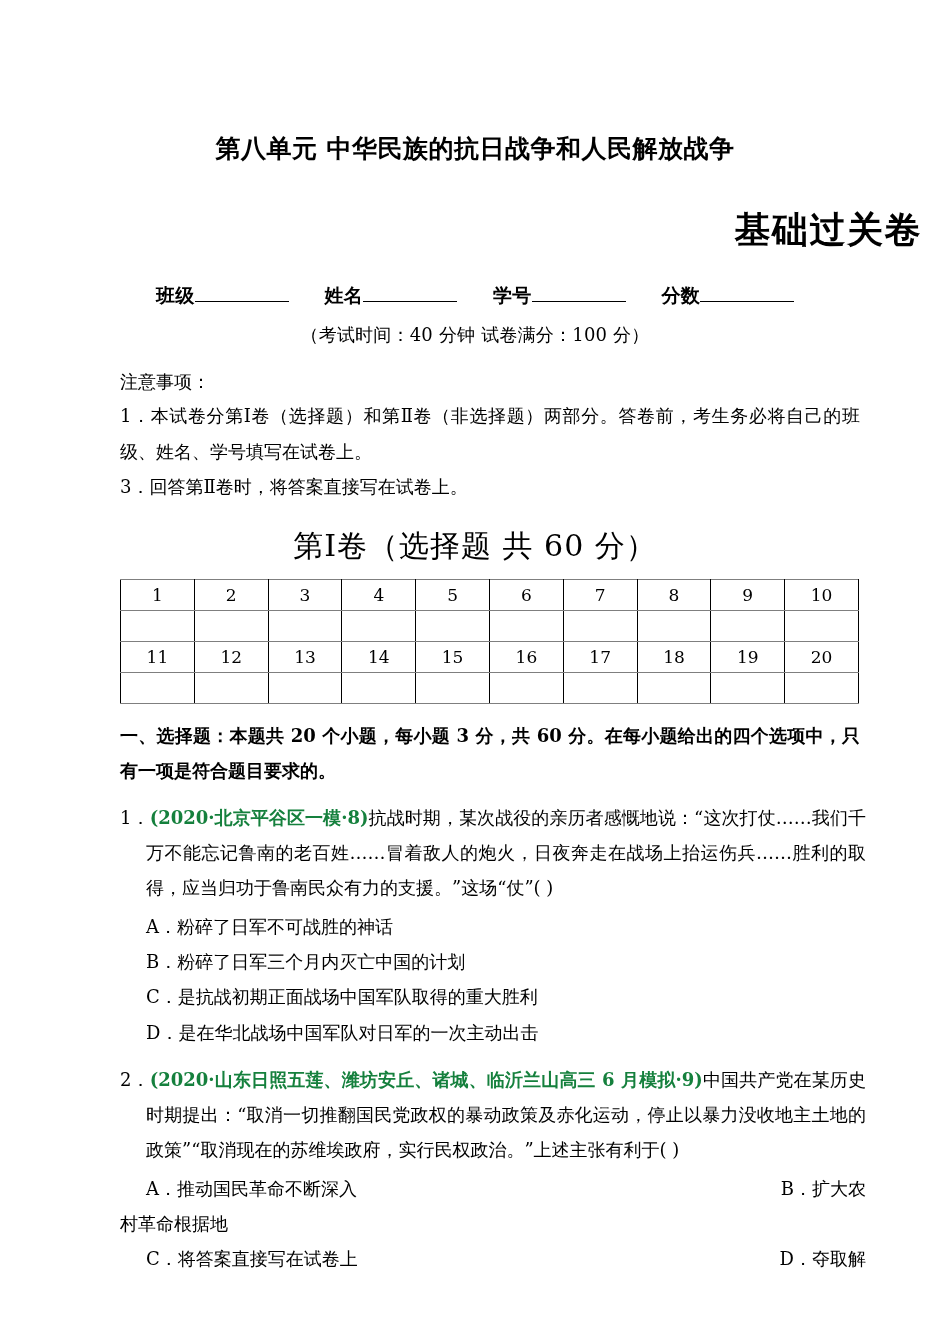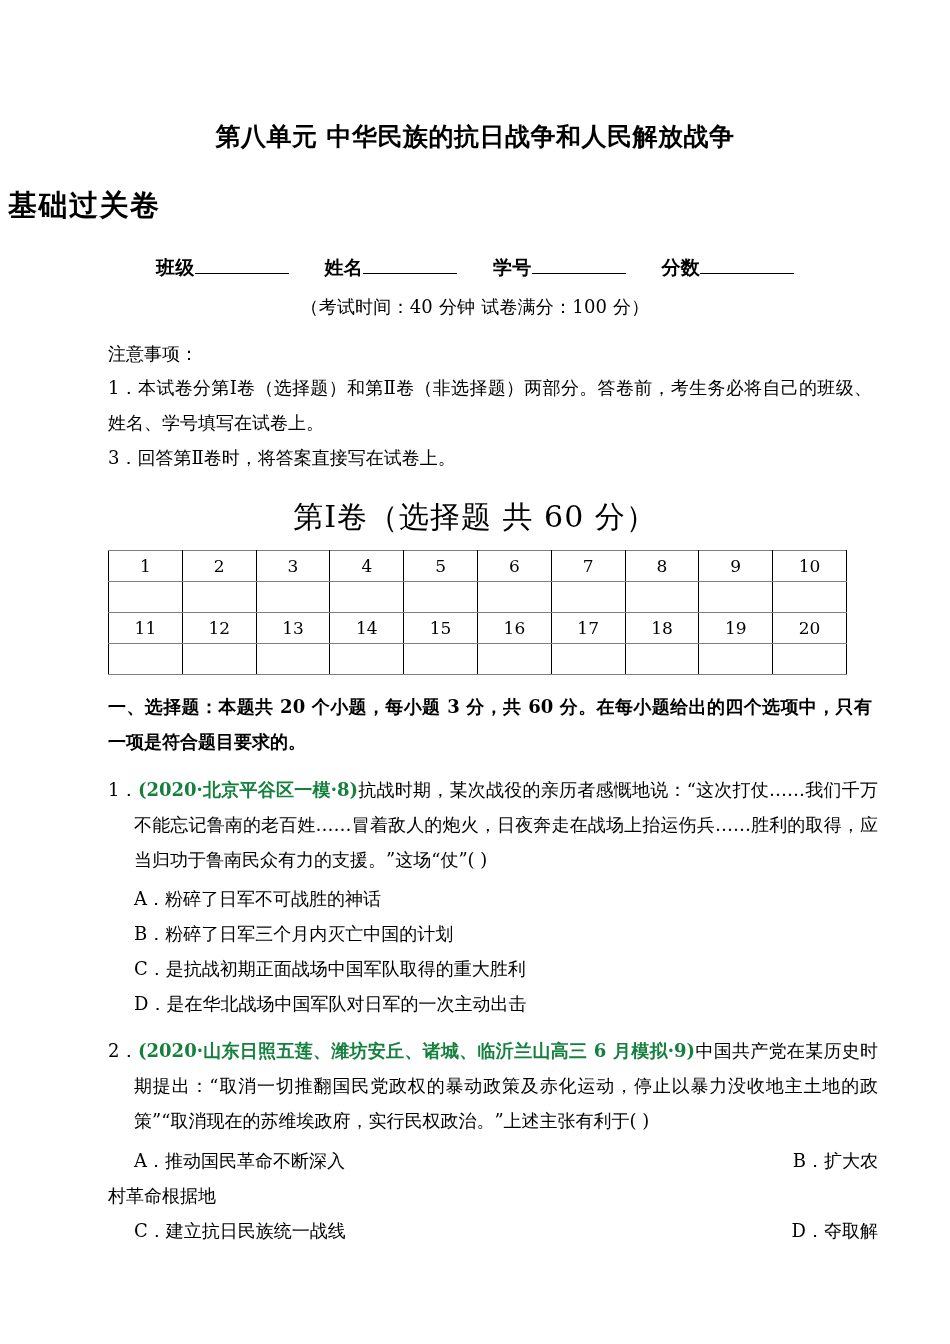--- a/index.html
+++ b/index.html
@@ -13,42 +13,42 @@
     position: relative;
     font-family: "DejaVu Serif", "Liberation Serif", serif;
     color: #000000;
     overflow: hidden;
   }
   .page {
     position: absolute;
     left: 0; top: 0;
     width: 950px;
     height: 1344px;
-    padding: 0;
+    padding: 12px;
     box-sizing: border-box;
   }
 
   
   .doc-title {
     font-family: "DejaVu Sans", "Liberation Sans", sans-serif;
     font-weight: bold;
     font-size: 25px;
     text-align: center;
     letter-spacing: 0.5px;
     margin: 0;
     padding-top: 122px;
     line-height: 1.2;
   }
   .doc-subtitle {
     font-family: "DejaVu Sans", "Liberation Sans", sans-serif;
     font-weight: bold;
-    font-size: 29px;
-    text-align: left;
+    font-size: 36px;
+    text-align: right;
     letter-spacing: 1.5px;
-    margin: 8px;
+    margin: 16px;
     padding-top: 28px;
     line-height: 1.2;
   }
 
   
   .id-row {
     text-align: center;
     font-size: 19px;
     margin-top: 32px;
     letter-spacing: 0.3px;
@@ -260,19 +260,19 @@
 
   <div class="question">
     <div class="q-body"><span class="q-num">2．</span><span class="q-src">(2020·山东日照五莲、潍坊安丘、诸城、临沂兰山高三 6 月模拟·9)</span><span>中国共产党在某历史时期提出：“取消一切推翻国民党政权的暴动政策及赤化运动，停止以暴力没收地主土地的政策”“取消现在的苏维埃政府，实行民权政治。”上述主张有利于(        )</span></div>
     <div class="options">
       <div class="opt-split">
         <span>A．推动国民革命不断深入</span>
         <span class="opt-right">B．扩大农</span>
       </div>
       <div class="opt opt-cont">村革命根据地</div>
       <div class="opt-split">
-        <span>C．建立抗日民族统一战线</span>
+        <span>C．将答案直接写在试卷上</span>
         <span class="opt-right">D．夺取解</span>
       </div>
     </div>
   </div>
 
 </div>
 
 </body></html>

